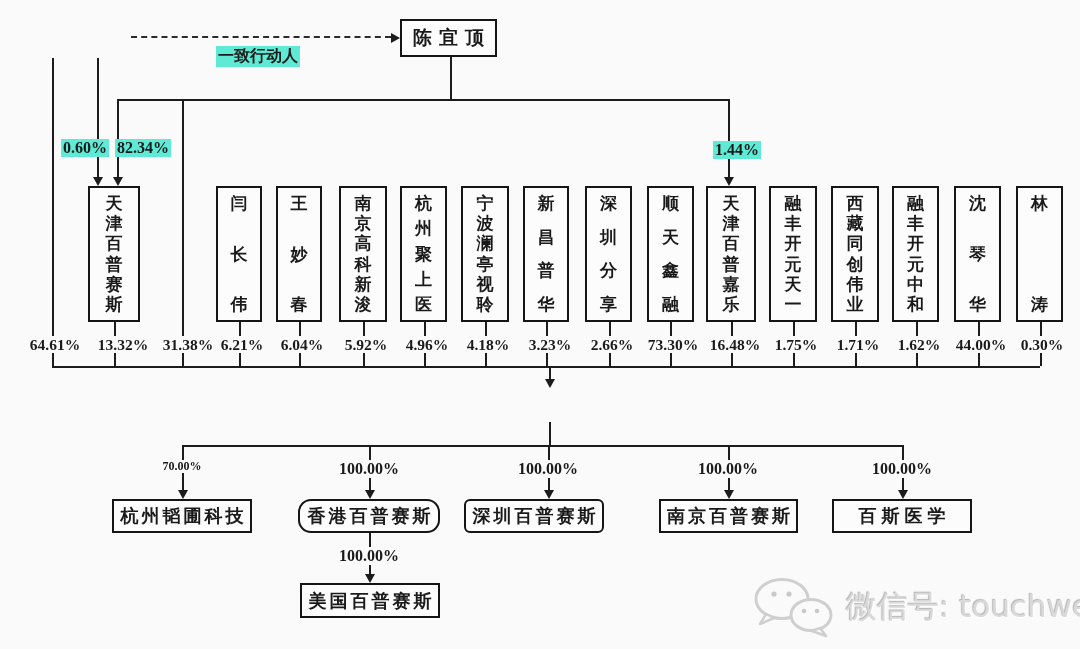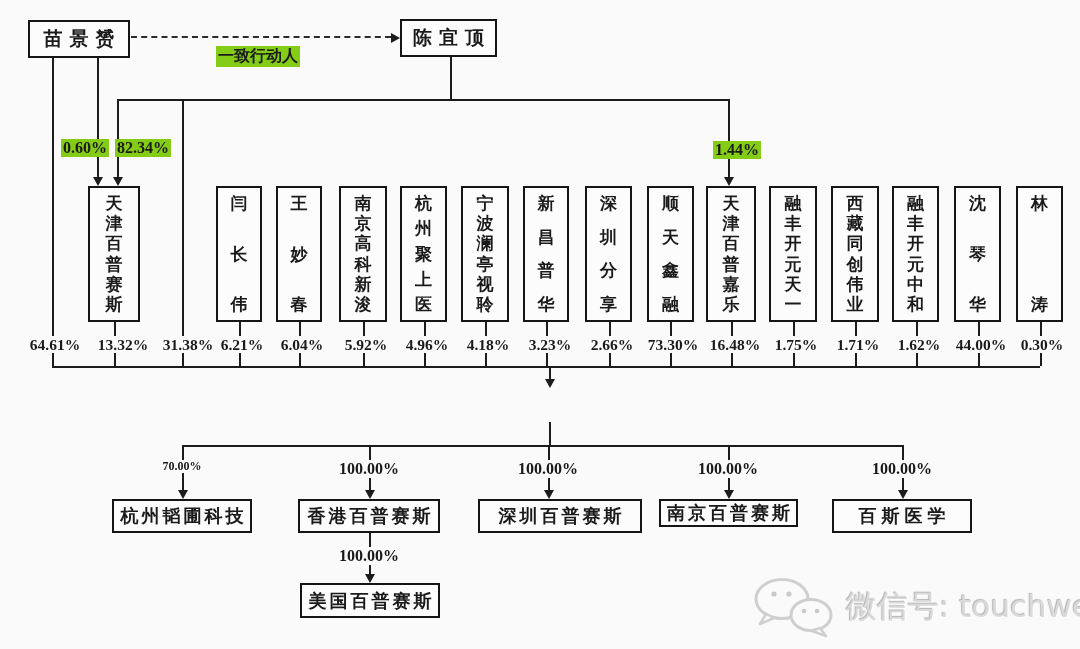--- a/index.html
+++ b/index.html
@@ -29,37 +29,34 @@
     border-top:5.5px solid transparent;border-bottom:5.5px solid transparent;
     border-left:9px solid #1c1c1c;}
   .dash{position:absolute;border-top:2px dashed #2b2b2b;}
   
   .pct{
     position:absolute;transform:translateX(-50%);font-weight:bold;font-size:15.5px;
     background:#fafafa;padding:0 3px;white-space:nowrap;line-height:1.1;
   }
   .edge-label{
     position:absolute;transform:translateX(-50%);font-weight:bold;font-size:16px;
-    background:#84cc16;padding:0 2px;white-space:nowrap;
+    background:#5eead4;padding:0 2px;white-space:nowrap;
   }
   
   .wm{position:absolute;left:748px;top:576px;display:flex;align-items:center;}
   .wm-text{
     font-family:"DejaVu Sans","Liberation Sans",sans-serif;font-size:31px;color:#d9d9d9;
     text-shadow:-1px -1px 1px #b5b5b5,1px 1px 0 #ffffff;margin-left:6px;white-space:nowrap;
   }
 </style>
 </head>
 <body>
 
 <div class="canvas">
 
-  <div class="hbox" style="left:28px;top:20px;width:102px;height:38px;font-size:19px;">
-    <span>苗景赟</span>
-  </div>
   <div class="hbox" style="left:400px;top:19px;width:97px;height:38px;font-size:19px;">
     <span>陈宜顶</span>
   </div>
 
   <div class="dash" style="left:131px;top:36px;width:260px;"></div>
   <div class="arrr" style="left:391px;top:32.5px;"></div>
   <div class="edge-label" style="left:258px;top:46px;">一致行动人</div>
 
   <div class="vl" style="left:52px;top:58px;height:308px;"></div>
   <div class="vl" style="left:97px;top:58px;height:120px;"></div>
@@ -233,27 +230,27 @@
 
   <div class="pct" style="left:182px;top:460px;font-size:12px;">70.00%</div>
   <div class="pct" style="left:369px;top:460px;font-size:16px;">100.00%</div>
   <div class="pct" style="left:548px;top:460px;font-size:16px;">100.00%</div>
   <div class="pct" style="left:728px;top:460px;font-size:16px;">100.00%</div>
   <div class="pct" style="left:902px;top:460px;font-size:16px;">100.00%</div>
 
   <div class="hbox" style="left:112px;top:499px;width:140px;height:34px;letter-spacing:3px;text-indent:3px;">
     <span>杭州韬圃科技</span>
   </div>
-  <div class="hbox" style="left:298px;top:499px;width:142px;height:34px;letter-spacing:3px;text-indent:3px;">
+  <div class="hbox" style="left:298px;top:499px;width:142px;height:34px;letter-spacing:3px;text-indent:3px;border-radius:13px;">
     <span>香港百普赛斯</span>
   </div>
-  <div class="hbox" style="left:478px;top:499px;width:164px;height:34px;letter-spacing:3px;text-indent:3px;">
+  <div class="hbox" style="left:464px;top:499px;width:140px;height:34px;letter-spacing:3px;text-indent:3px;border-radius:6px;">
     <span>深圳百普赛斯</span>
   </div>
-  <div class="hbox" style="left:659px;top:499px;width:139px;height:28px;letter-spacing:3px;text-indent:3px;">
+  <div class="hbox" style="left:659px;top:499px;width:139px;height:34px;letter-spacing:3px;text-indent:3px;">
     <span>南京百普赛斯</span>
   </div>
   <div class="hbox" style="left:832px;top:499px;width:140px;height:34px;letter-spacing:5px;text-indent:5px;">
     <span>百斯医学</span>
   </div>
 
   <div class="vl" style="left:369px;top:533px;height:42px;"></div>
   <div class="arrd" style="left:369.5px;top:574px;"></div>
   <div class="pct" style="left:369px;top:547px;font-size:16px;">100.00%</div>
   <div class="hbox" style="left:300px;top:583px;width:140px;height:35px;letter-spacing:3px;text-indent:3px;">

